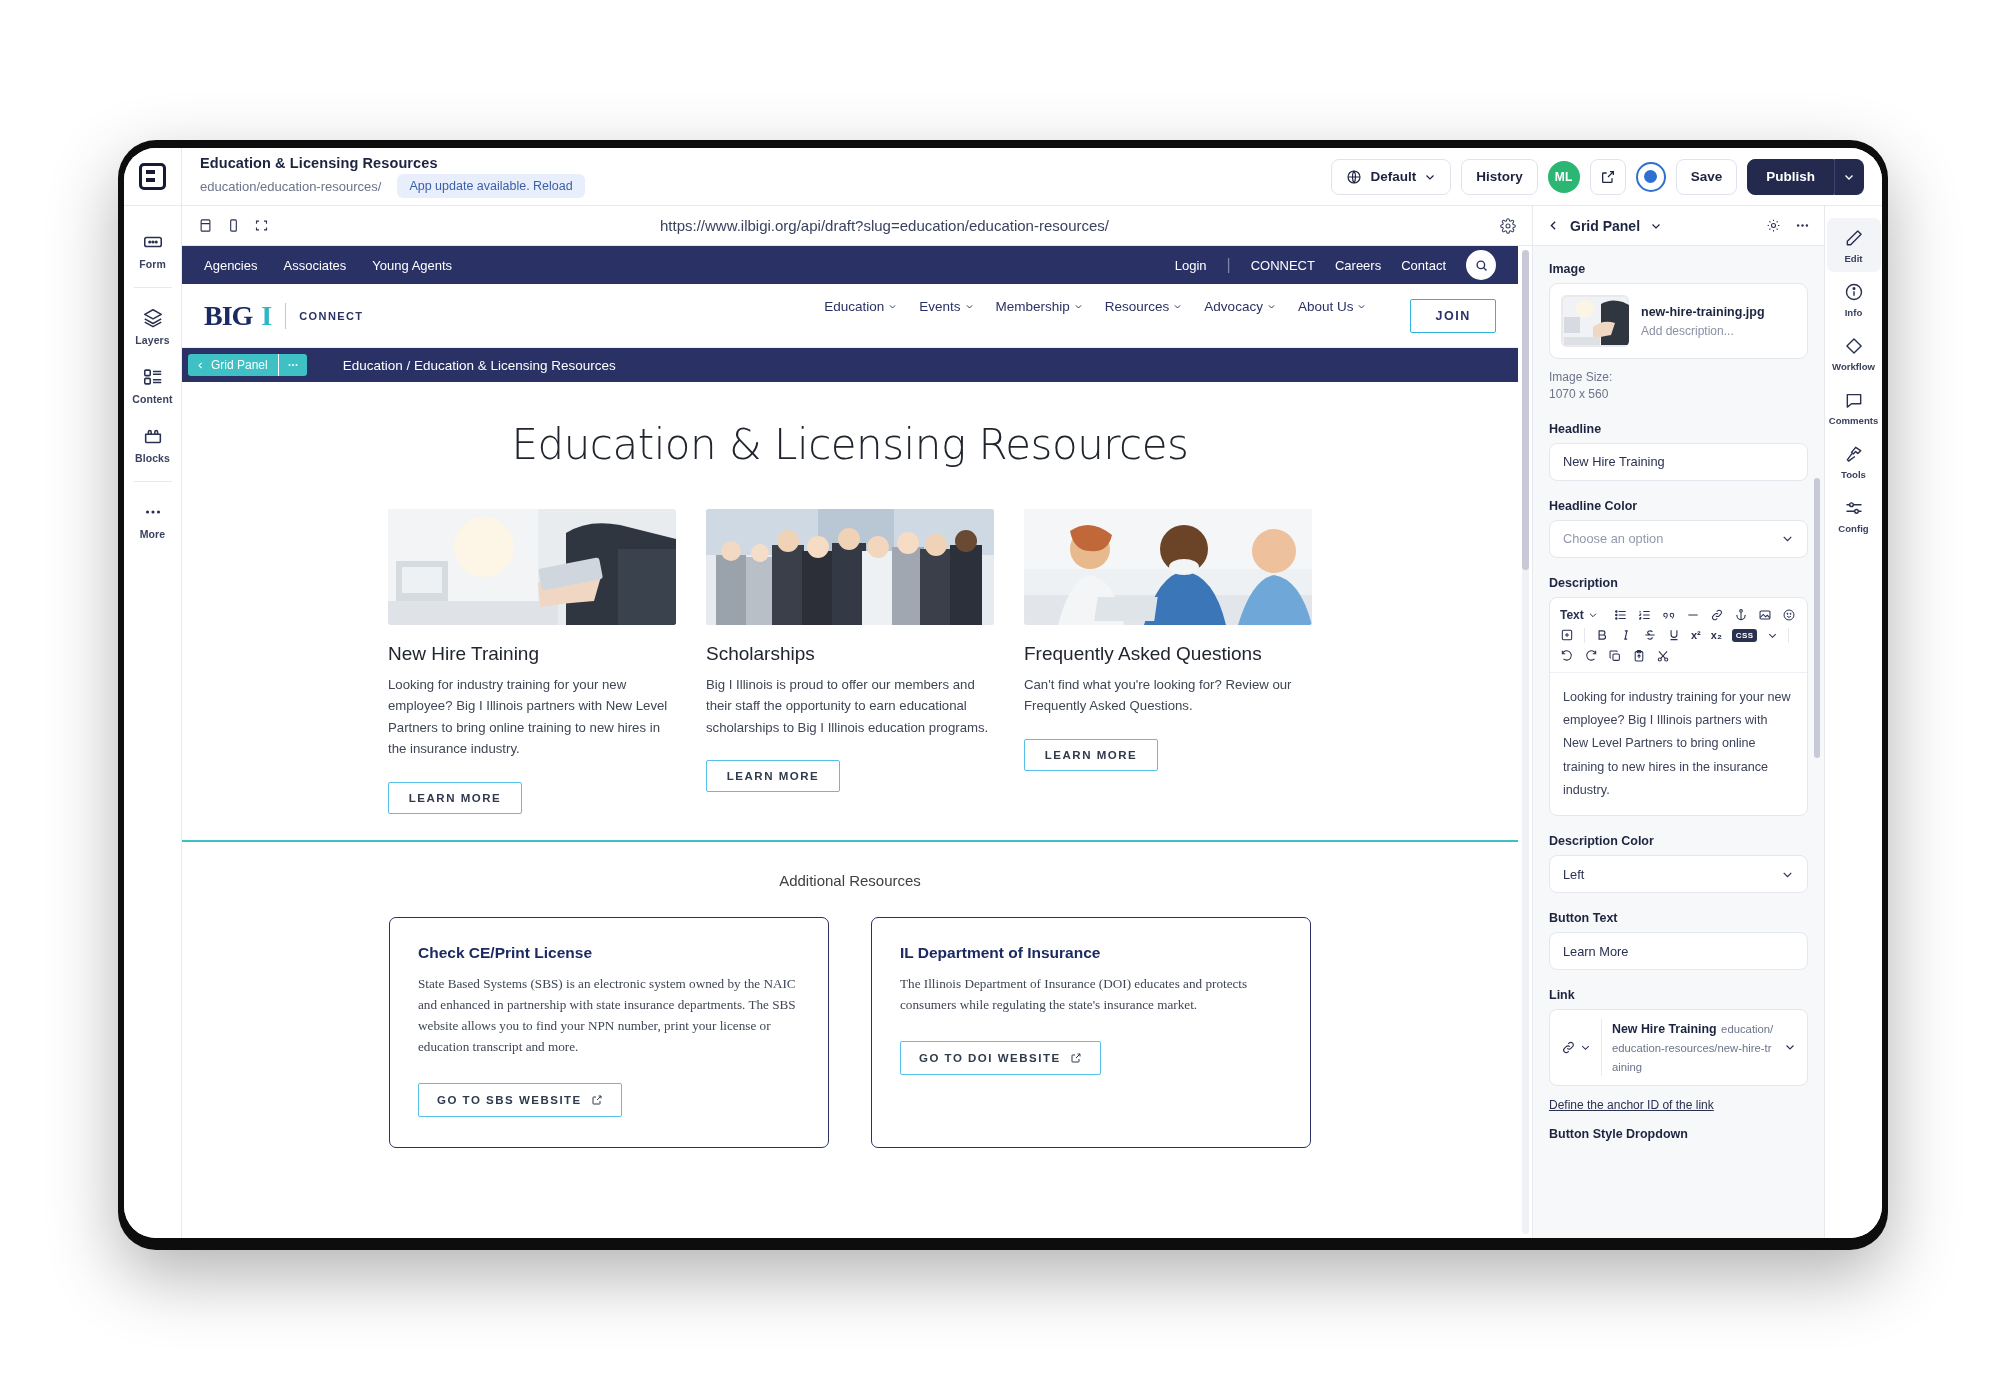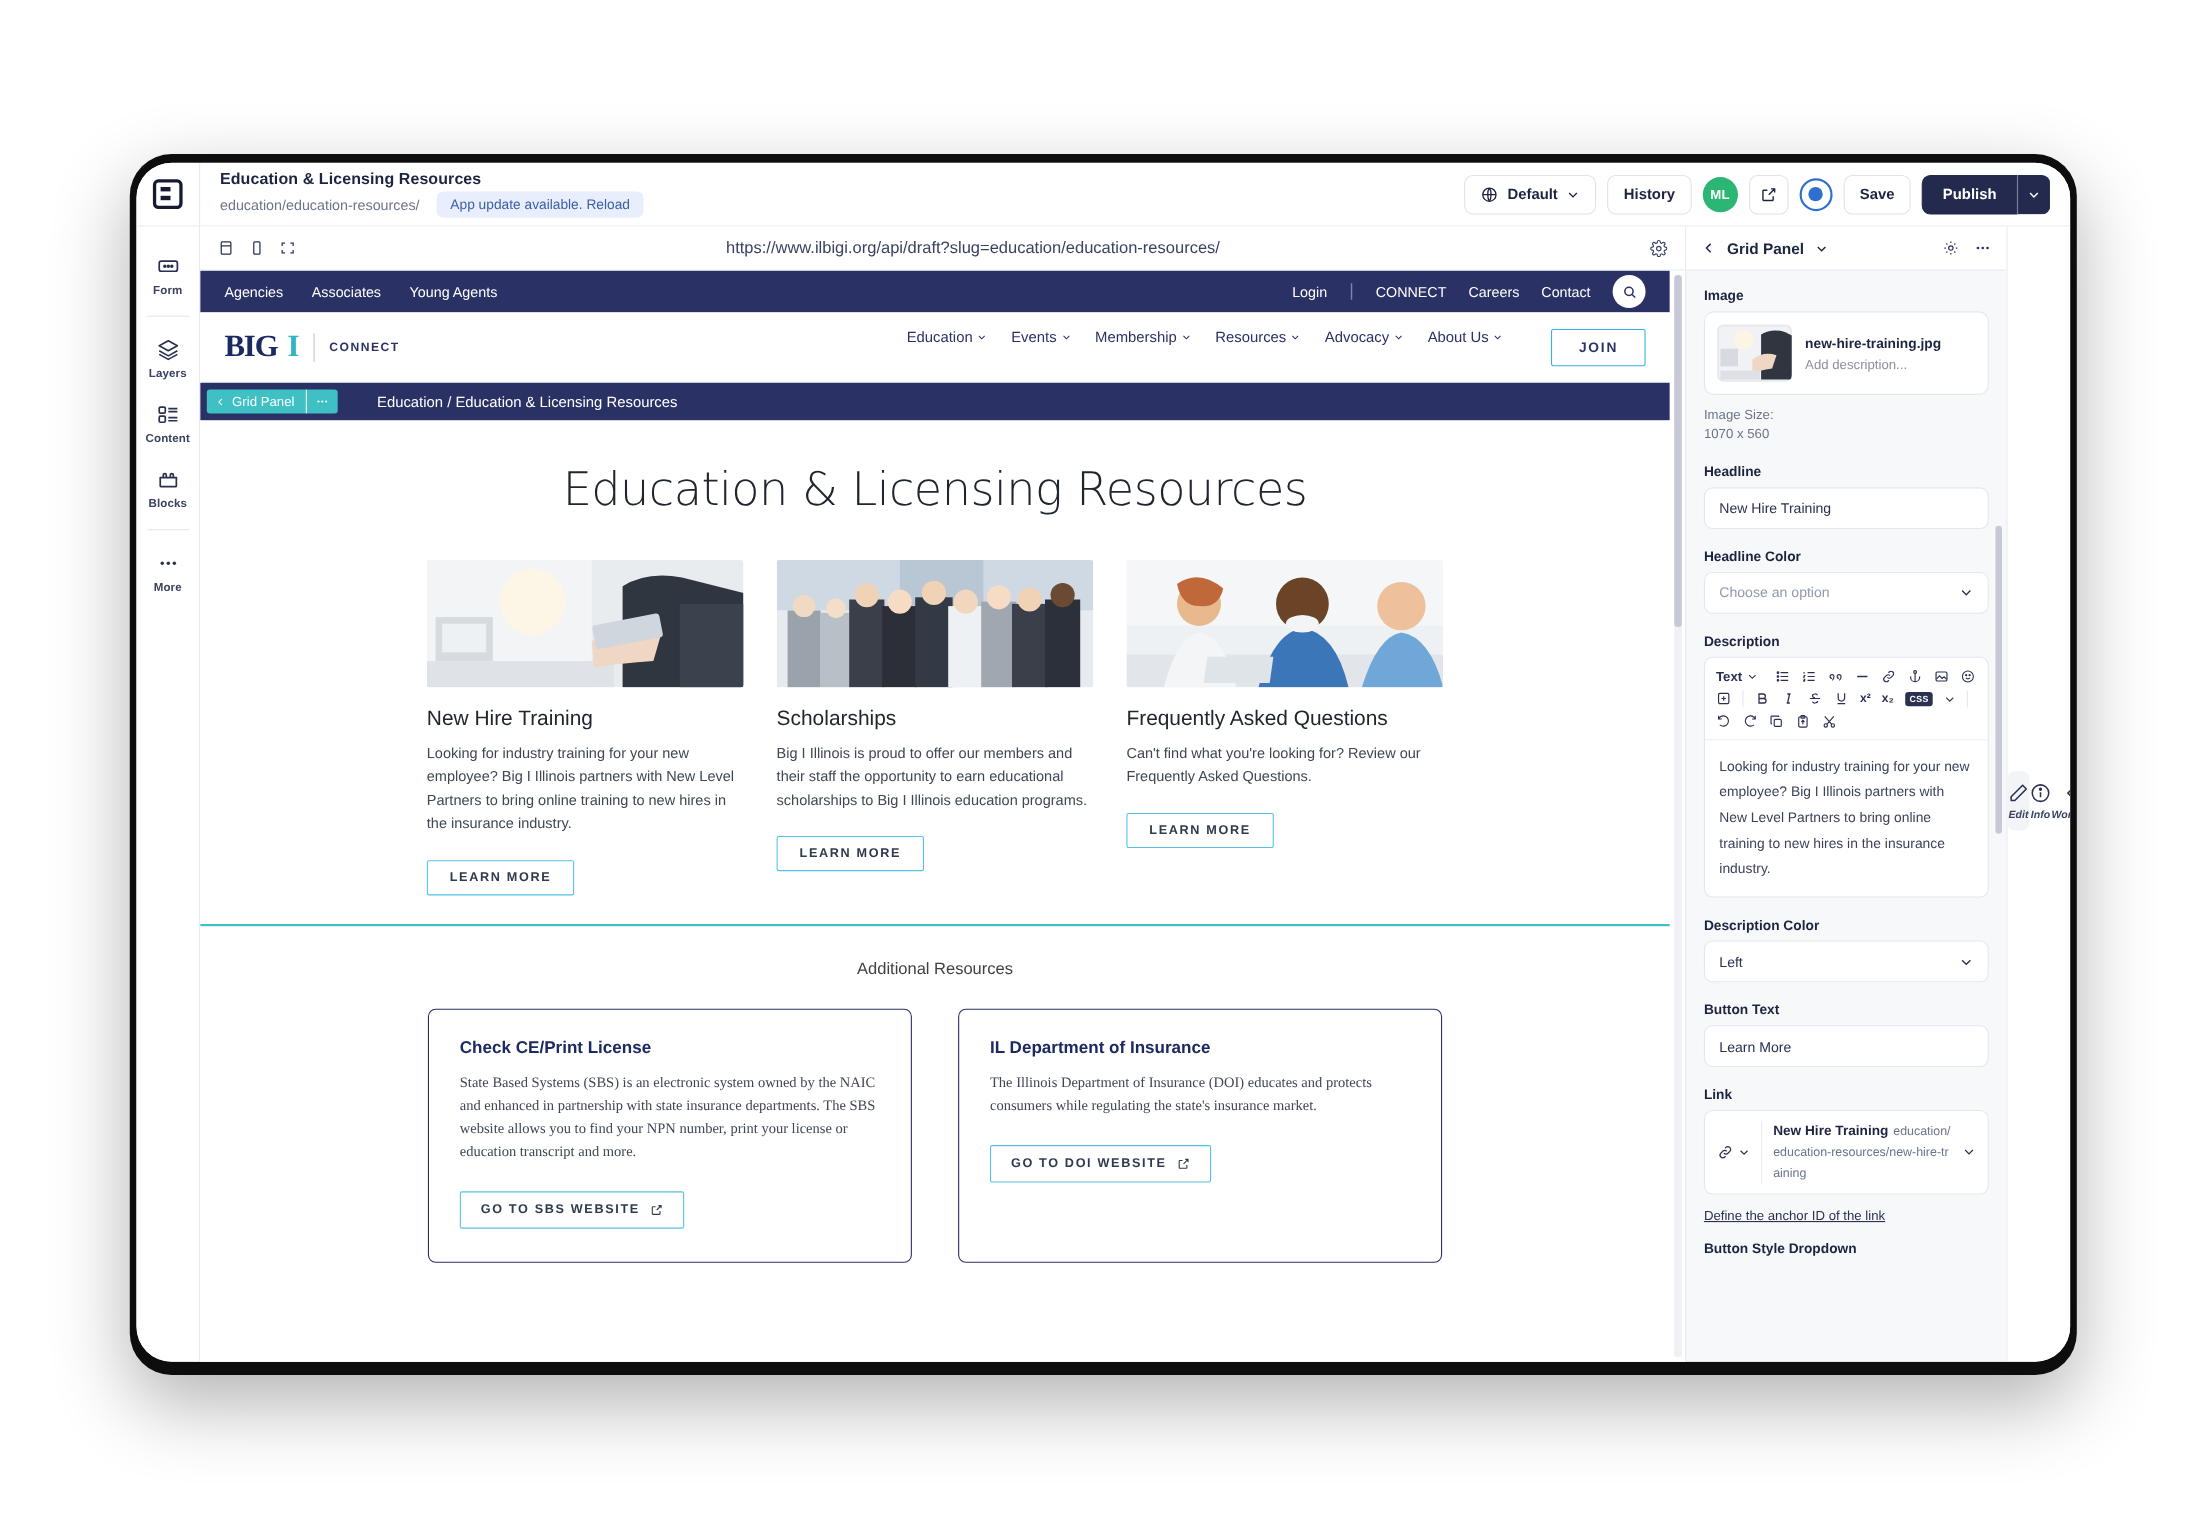--- a/index.html
+++ b/index.html
@@ -264,23 +264,22 @@
   .lk-body { flex:1; min-width:0; }
   .lk-title { font-size:12.4px; font-weight:700; color:#1d2440; }
   .lk-url { font-size:11.3px; color:#6c7489; line-height:1.4; margin-top:2px; word-break:break-all;}
   .anchor-link { font-size:12px; color:#2a3050; text-decoration:underline; margin-top:12px; display:inline-block;}
   .rp-track { position:absolute; right:3px; top:8px; width:6px; bottom:8px; background:#eef0f4; border-radius:4px;}
 
   
   .iconrail {
     position:absolute; right:0; top:58px; width:58px; bottom:0;
     background:#fff; border-left:1px solid #e7e9ef;
-    display:flex; flex-direction:row; align-items:center; padding-top:12px;
+    display:flex; flex-direction:column; align-items:center; padding-top:12px;
     overflow:hidden;
-    font-style:italic;
   }
   .ir-item {
     width:54px; padding: 10px 0 8px; display:flex;flex-direction:column;
     align-items:center; gap:5px; cursor:pointer; border-radius:7px;
   }
   .ir-item.active { background:#f2f4f8; }
   .ir-label { font-size:9.6px; color:#3a4260; font-weight:600; white-space:nowrap; }
 
   
   .ph { position:absolute; inset:0; }

